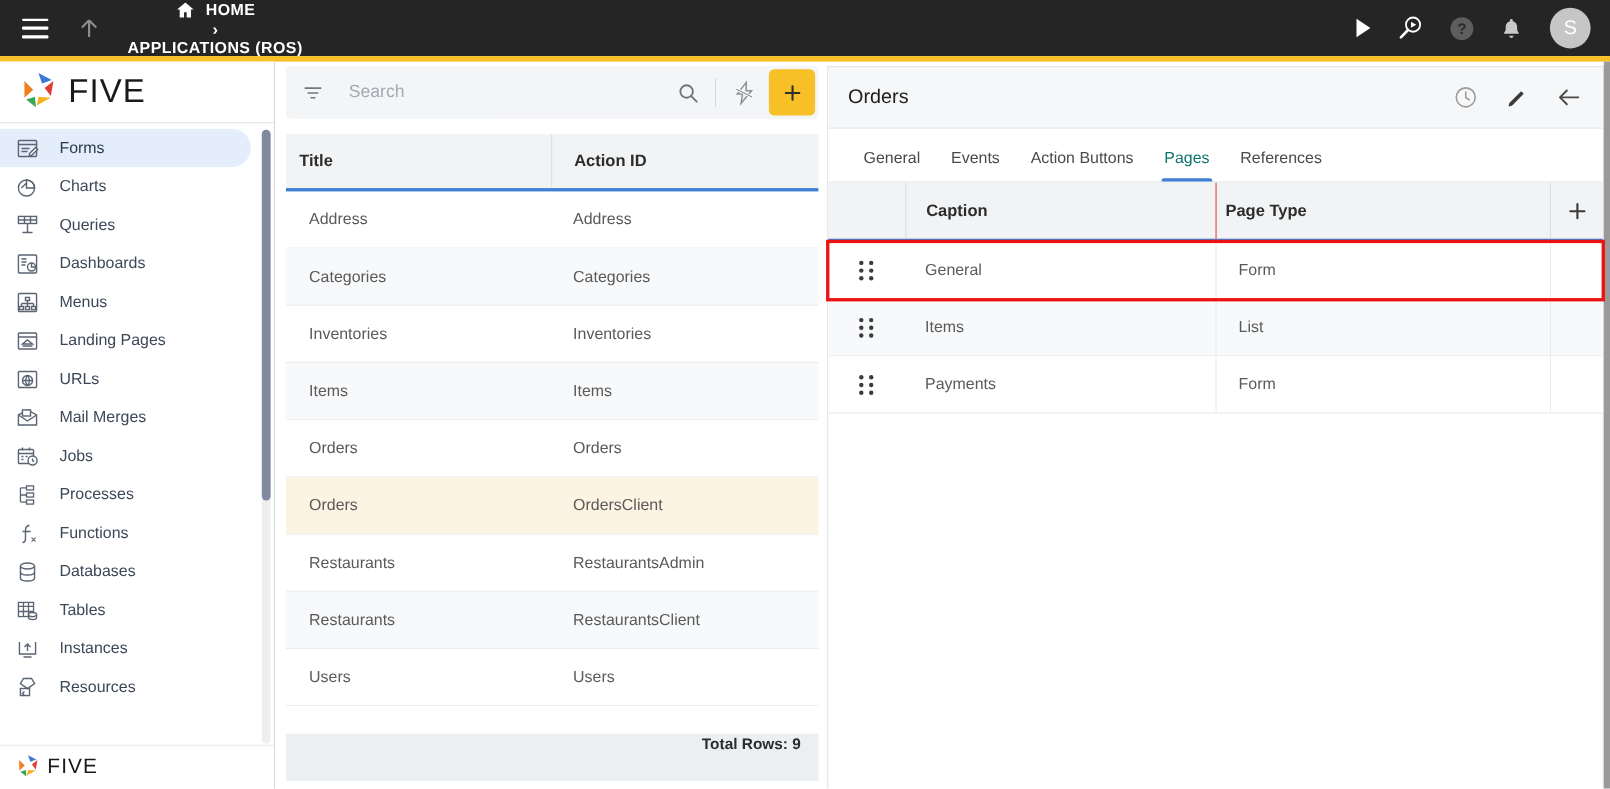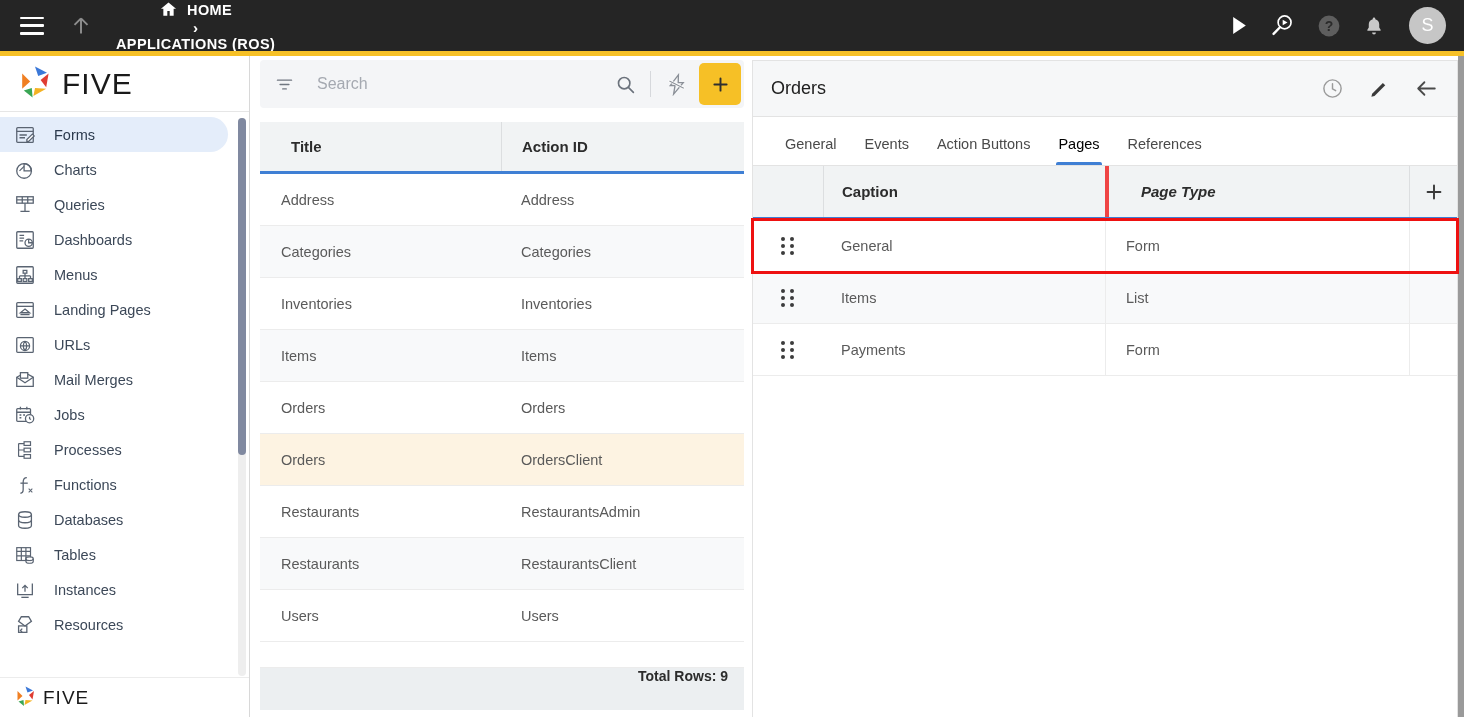--- a/index.html
+++ b/index.html
@@ -107,21 +107,21 @@
   }
 
   .grid { margin-top: 14px; background: #fff; }
   .grid-head {
     height: 52px; background: #f1f3f4; display: flex; align-items: center;
     border-bottom: 3px solid #3f7fd4; position: relative;
   }
   .gh-cell {
     font-size: 15px; font-weight: bold; color: #2c2c2c; display: flex; align-items: center; height: 100%;
   }
-  .gh-cell.c1 { width: 241px; padding-left: 31px; }
+  .gh-cell.c1 { width: 241px; padding-left: 12px; }
   .gh-cell.c2 { flex: 1; padding-left: 20px; border-left: 1px solid #dcdee0; }
   .grow {
     height: 52px; display: flex; align-items: center; border-bottom: 1px solid #ececec;
     cursor: pointer; background: #ffffff;
   }
   .grow.alt { background: #f8f9fa; }
   .grow.sel { background: #fdf3e2; }
   .gc { font-size: 14.5px; color: #5a5a5a; }
   .gc.c1 { width: 241px; padding-left: 21px; }
   .gc.c2 { flex: 1; padding-left: 20px; }
@@ -142,34 +142,34 @@
     padding: 0 18px 0 18px; border-bottom: 1px solid #e3e3e3;
   }
   .rp-title { font-size: 18px; color: #202020; }
   .rp-actions { margin-left: auto; display: flex; align-items: center; gap: 24px; }
   .rp-ico { cursor: pointer; display: flex; align-items: center; justify-content: center; }
   .tabs { height: 49px; display: flex; align-items: flex-end; padding-left: 18px; border-bottom: 1px solid #e3e3e3; background:#fff; }
   .tab {
     font-size: 14.5px; color: #4a4a4a; padding: 0 14px 13px 14px; cursor: pointer;
     position: relative; font-weight: normal;
   }
-  .tab.active { color: #000000; margin-top: 12px; }
+  .tab.active { color: #0f766e; margin-top: 12px; }
   .tab.active::after {
     content: ''; position: absolute; left: 12px; right: 12px; bottom: 0;
     height: 3px; background: #3f7fd4; border-radius: 2px 2px 0 0;
   }
 
   .pgrid-head {
     height: 54px; background: #f1f3f4; display: flex; align-items: center;
     border-bottom: 3px solid #3f7fd4; position: relative;
   }
   .ph-cell { font-size: 15px; font-weight: bold; color: #2c2c2c; display: flex; align-items: center; height: 100%; }
   .ph-cell.c0 { width: 70px; }
   .ph-cell.c1 { width: 282px; padding-left: 18px; border-left: 1px solid #dcdee0; }
-  .ph-cell.c2 { width: 304px; padding-left: 32px; border-left: 4px solid #ef4444; font-style: italic; }
+  .ph-cell.c2 { width: 304px; padding-left: 8px; border-left: 1px solid #ef4444; }
   .ph-cell.c3 { flex: 1; display:flex; align-items:center; justify-content:center; border-left: 1px solid #dcdee0; cursor:pointer; }
 
   .prow { height: 52px; display: flex; align-items: center; background: #fff; border-bottom: 1px solid #ececec; cursor: pointer; position: relative; }
   .prow.alt { background: #f8f9fa; }
   .prow.highlighted { outline: 3px solid #ee1111; outline-offset: -1px; z-index: 3; background: #fff; }
   .pc { font-size: 14.5px; color: #5a5a5a; display:flex; align-items:center; height:100%; }
   .pc.c0 { width: 70px; display:flex; align-items:center; justify-content:center; }
   .pc.c1 { width: 282px; padding-left: 18px; }
   .pc.c2 { width: 304px; padding-left: 20px; border-left: 1px solid #ececec; }
   .pc.c3 { flex: 1; border-left: 1px solid #ececec; }

